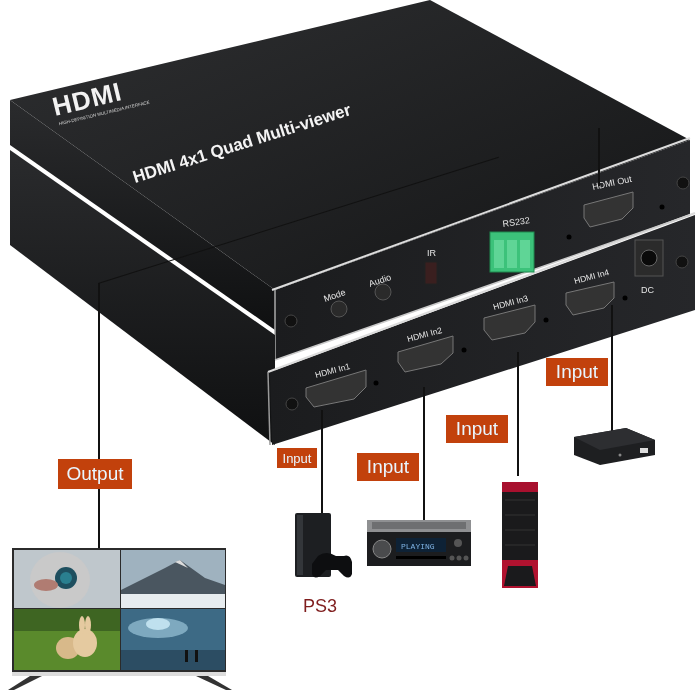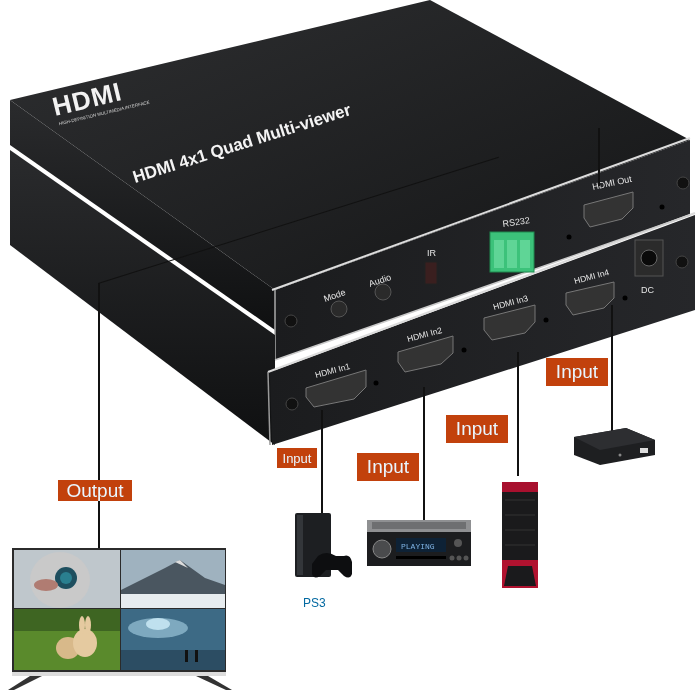--- a/index.html
+++ b/index.html
@@ -1,21 +1,21 @@
 <!DOCTYPE html>
 <html><head>
 <meta charset="utf-8">
 <style>
   html,body{margin:0;padding:0;background:#ffffff;}
   body{width:700px;height:700px;position:relative;overflow:hidden;font-family:"Liberation Sans",sans-serif;}
   .line{position:absolute;background:#111;}
   .tag{position:absolute;background:#c2410c;color:#e9f6ff;font-family:"Liberation Sans",sans-serif;display:flex;align-items:center;justify-content:center;}
   .svgwrap{position:absolute;left:0;top:0;width:700px;height:700px;}
   .lbl{font-family:"Liberation Sans",sans-serif;fill:#e6e6e6;}
-  .caption{position:absolute;color:#0369a1;font-size:12px;}
+  .caption{position:absolute;color:#7f1d1d;font-size:18px;}
 </style>
 </head>
 <body>
 
 <svg class="svgwrap" viewBox="0 0 700 700">
   <defs>
     <linearGradient id="topg" x1="0" y1="0" x2="1" y2="1">
       <stop offset="0" stop-color="#2e2f31"></stop>
       <stop offset="1" stop-color="#141516"></stop>
     </linearGradient>
@@ -115,21 +115,21 @@
 </svg>
 
 <div class="line" style="left:598px;top:128px;width:2px;height:58px;"></div>
 <div class="line" style="left:98px;top:283px;width:2px;height:265px;"></div>
 <div class="line" style="left:98px;top:283px;width:420px;height:1px;transform:rotate(-17.5deg);transform-origin:0 0;"></div>
 <div class="line" style="left:321px;top:410px;width:2px;height:105px;"></div>
 <div class="line" style="left:423px;top:387px;width:2px;height:133px;"></div>
 <div class="line" style="left:517px;top:352px;width:2px;height:124px;"></div>
 <div class="line" style="left:611px;top:305px;width:2px;height:128px;"></div>
 
-<div class="tag" style="left:58px;top:480px;width:74px;height:21px;font-size:19px;">Output</div>
+<div class="tag" style="left:58px;top:459px;width:74px;height:30px;font-size:19px;">Output</div>
 <div class="tag" style="left:277px;top:448px;width:40px;height:20px;font-size:13px;">Input</div>
 <div class="tag" style="left:357px;top:453px;width:62px;height:28px;font-size:19px;">Input</div>
 <div class="tag" style="left:446px;top:415px;width:62px;height:28px;font-size:19px;">Input</div>
 <div class="tag" style="left:546px;top:358px;width:62px;height:28px;font-size:19px;">Input</div>
 
 <svg class="svgwrap" viewBox="0 0 700 700" style="pointer-events:none;">
 
   <g>
     <rect x="295" y="513" width="36" height="64" rx="2" fill="#1d1f22"></rect>
     <rect x="297" y="515" width="6" height="60" fill="#33363a"></rect>

